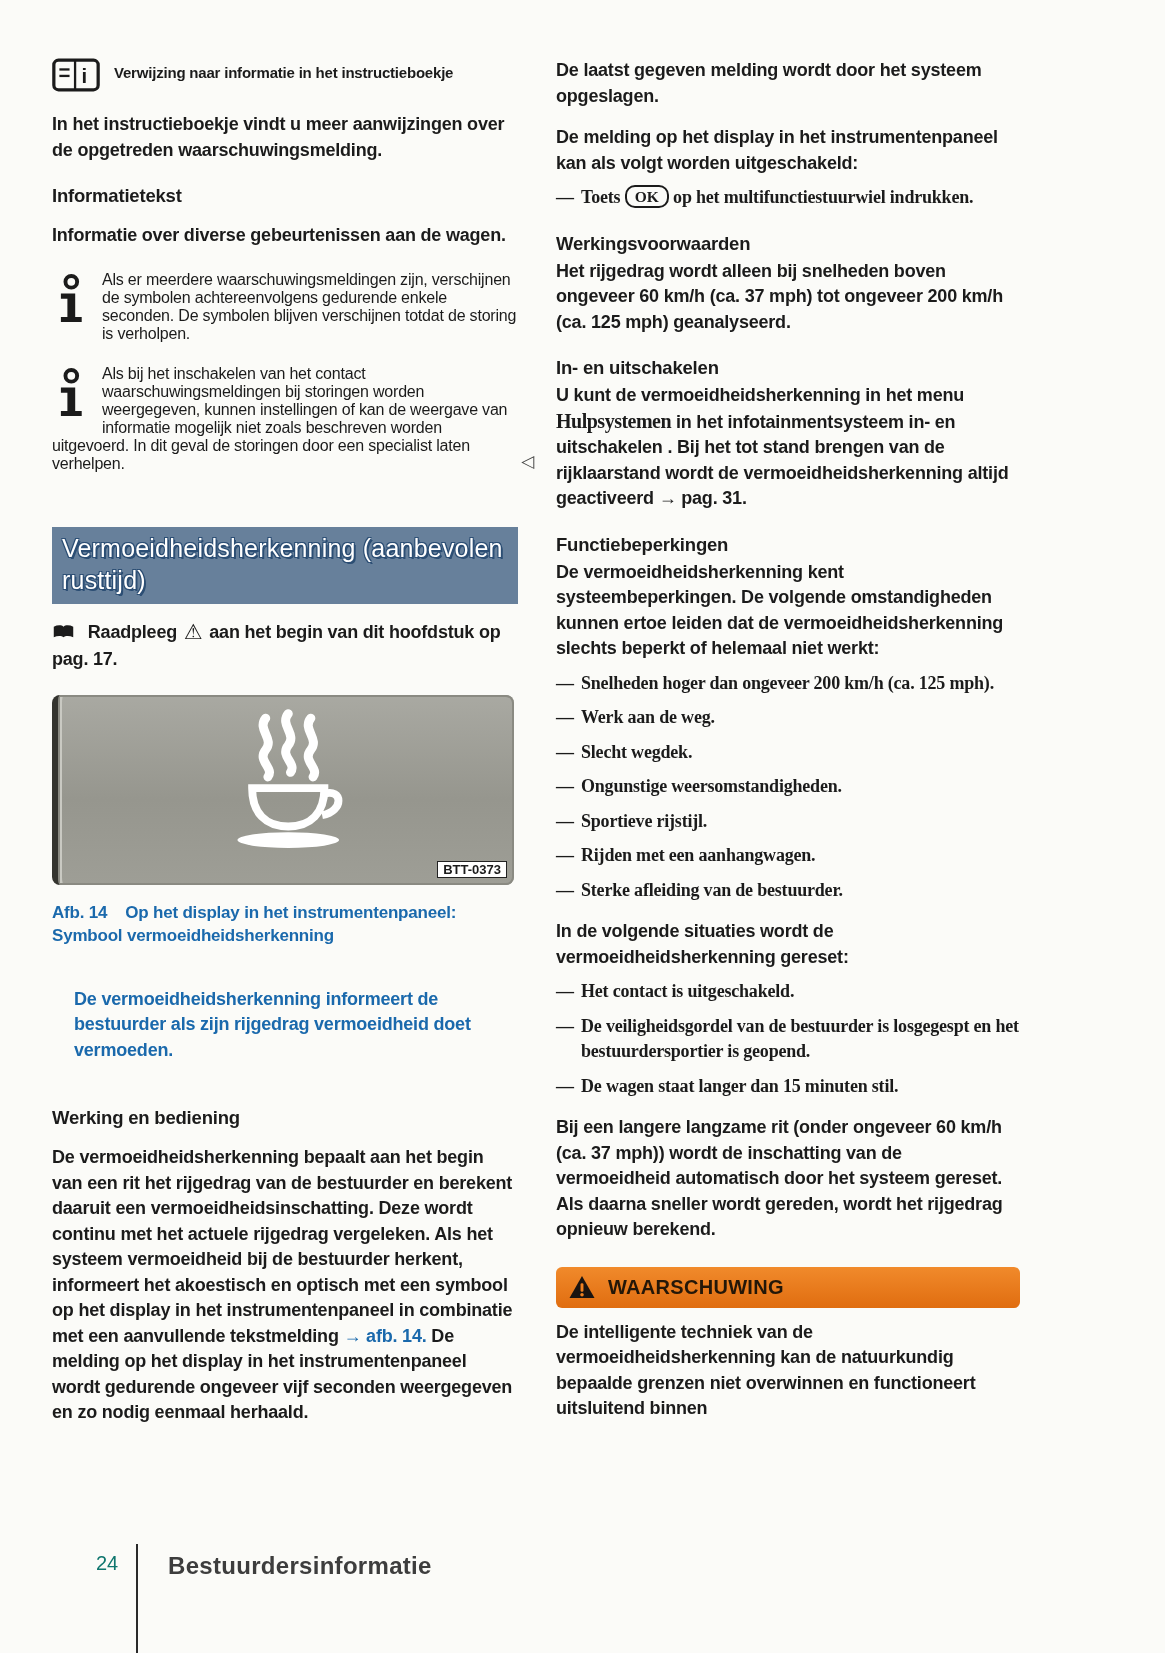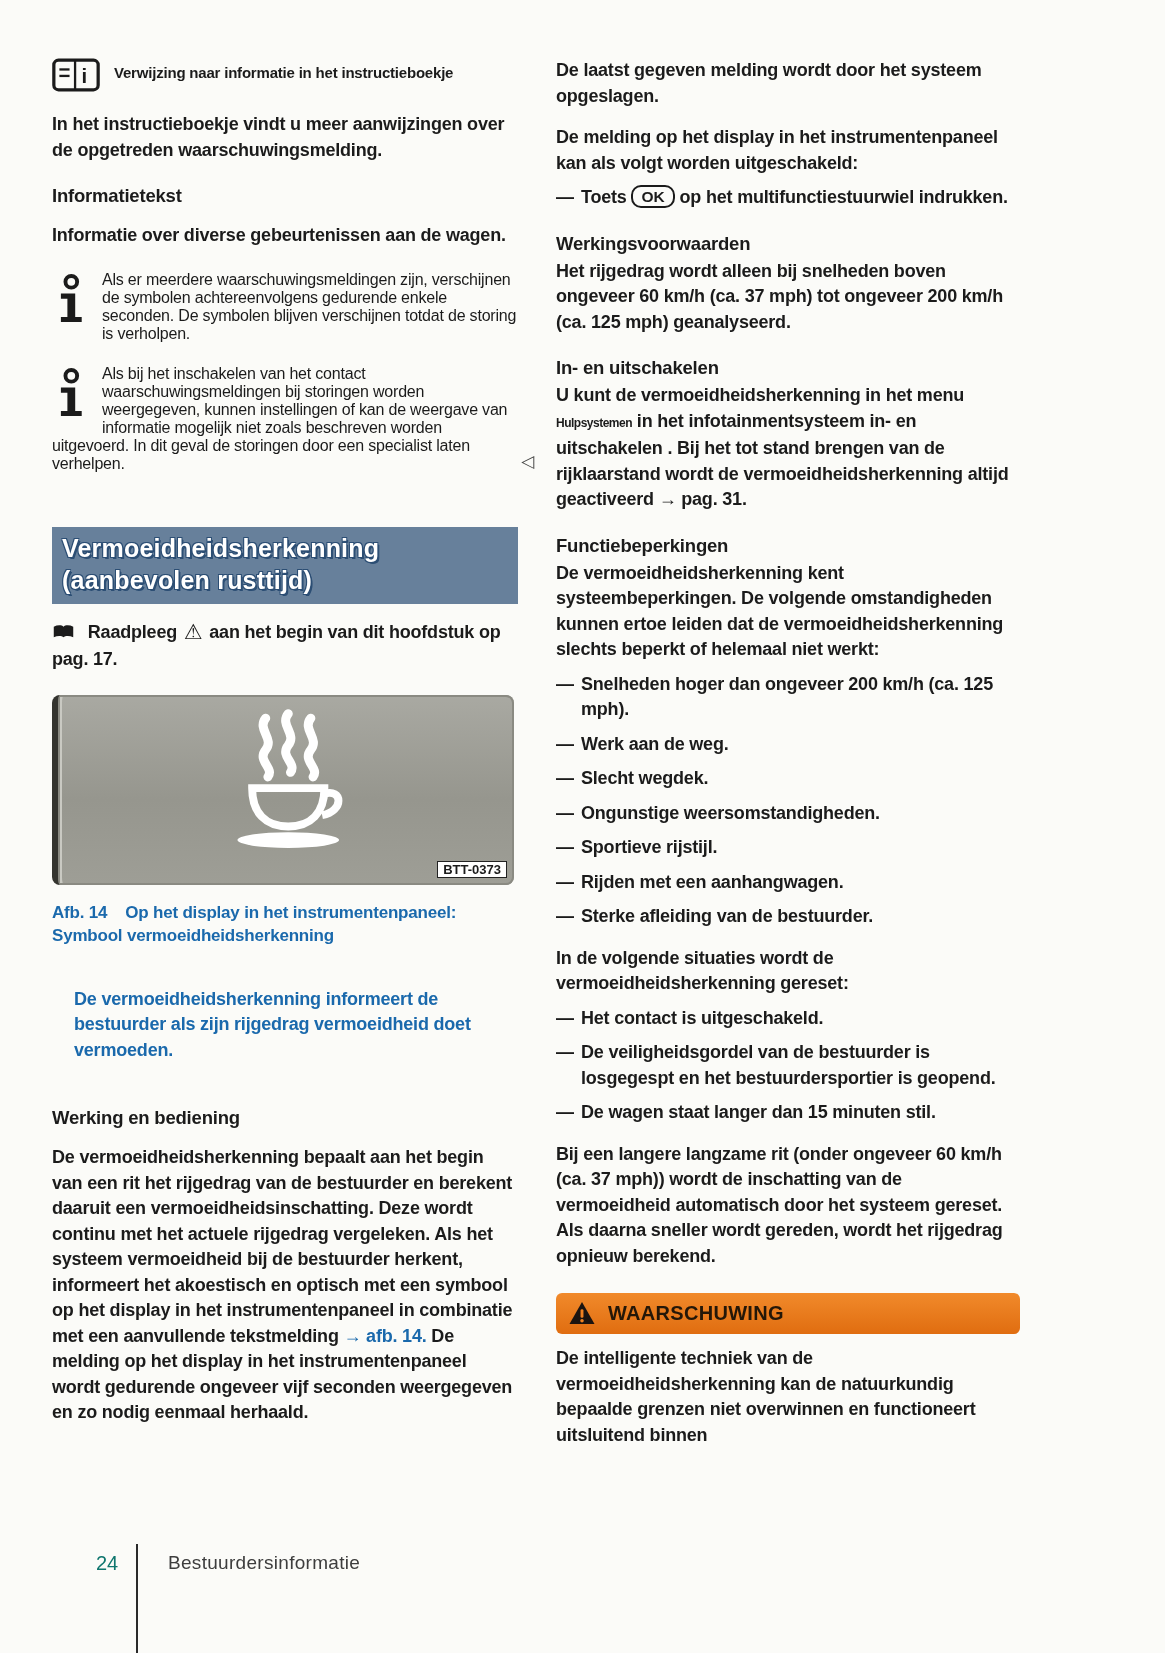--- a/index.html
+++ b/index.html
@@ -25,21 +25,21 @@
 
   
   .note { margin-top:22px; position:relative; }
   .icon-info { float:left; width:32px; height:52px; margin:3px 16px 2px 2px; }
   .endmark { position:absolute; right:-16px; bottom:2px; font-size:17px; color:#444;
              font-family:"DejaVu Sans",sans-serif; font-weight:400; }
 
   
   .banner {
     margin-top:54px; background:#67809b; color:#fff;
-    font-size:25px; line-height:32px; font-weight:700; letter-spacing:0.2px;
+    font-size:25px; line-height:32px; font-weight:400; letter-spacing:0.2px;
     padding:5px 10px 8px;
     text-shadow:2px 2px 0 #2c4e74, -1px -1px 0 #2c4e74, 1px -1px 0 #2c4e74,
                 -1px 1px 0 #2c4e74, 1px 1px 0 #2c4e74;
   }
 
   .consult { margin-top:28px; font-weight:700; }
   .consult .icon-book { vertical-align:-2px; margin-right:8px; }
   .warn-tri-glyph { font-family:"DejaVu Sans",sans-serif; font-weight:400; font-size:21px;
                     vertical-align:-1px; padding:0 2px; }
 
@@ -58,46 +58,46 @@
     padding:0 5px; letter-spacing:0;
   }
   figcaption { margin-top:16px; color:#1a69ac; font-size:17px; line-height:23px; font-weight:600; }
   .cap-label { font-weight:700; margin-right:18px; }
 
   .blue-intro { margin-top:40px !important; padding:0 40px 0 22px; color:#1a69ac; }
   .xref { color:#1a69ac; }
   .werking-h { margin-top:44px; }
 
   
-  ul.dashlist { list-style:none; margin-top:2px; }
+  ul.dashlist { list-style:none; margin-top:2px;font-family:Liberation Serif, serif; }
   li.dashitem { position:relative; padding-left:25px; margin-top:9px; }
   li.dashitem::before { content:"\2014"; position:absolute; left:0; top:0; }
   .lead-item { margin-top:14px; }
 
   .okkey {
     display:inline-block; border:2px solid #1b1b1b; border-radius:10px;
     padding:0 8px; font-weight:700; font-size:15.5px; line-height:19px;
     vertical-align:1px; letter-spacing:0;
   }
-  .menu-name { font-weight:700; font-size:12px; letter-spacing:-0.5px; }
+  .menu-name { font-weight:700; font-size:20px; letter-spacing:-0.5px;font-family:Liberation Serif, serif; }
 
   
   .warnbox { margin-top:24px; }
   .warnbar {
     display:flex; align-items:center; gap:12px;
     background:linear-gradient(180deg,#f18a2b,#e06d10);
     padding:8px 12px; color:#241708; font-weight:700; font-size:20px;
     letter-spacing:0.3px; border-radius:6px;
   }
   .warnbody { margin-top:12px !important; }
 
   
   .footer-num  { position:absolute; left:96px;  top:1552px; font-size:20px; font-weight:400; color:#0f766e; }
   .footer-rule { position:absolute; left:136px; top:1544px; width:2px; height:109px; background:#2a2a2a; }
-  .footer-sect { position:absolute; left:168px; top:1552px; font-size:19px; font-weight:400; color:#3d3d3d; letter-spacing:0.3px; }
+  .footer-sect { position:absolute; left:168px; top:1552px; font-size:24px; font-weight:700; color:#3d3d3d; letter-spacing:0.3px; }
 </style>
 </head>
 <body>
 
 <div class="page">
 
   <div class="col col-left">
 
     <div class="ref-head">
       <span class="icon-booklet">

